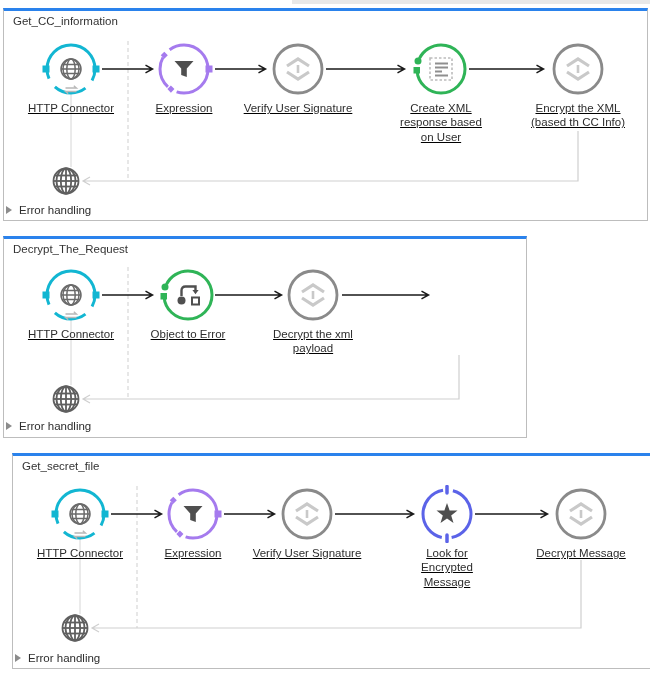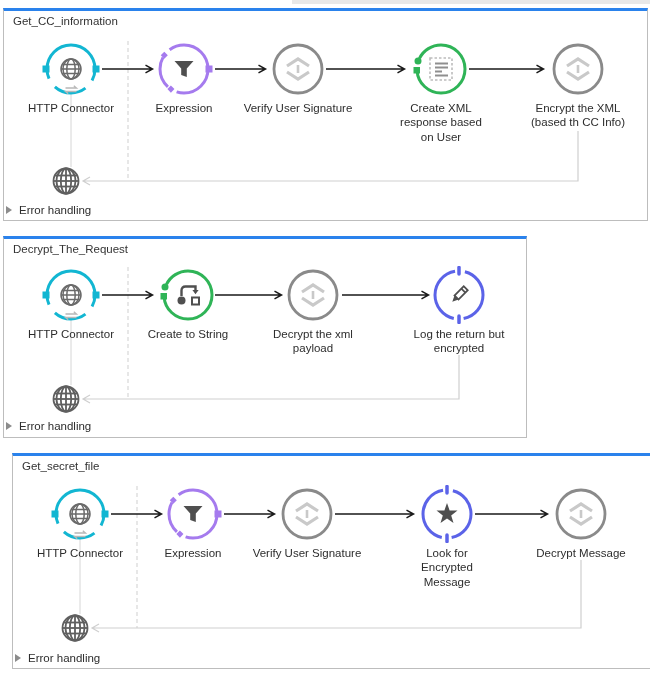--- a/index.html
+++ b/index.html
@@ -11,21 +11,21 @@
   .flow { position:absolute; left:3px; background:#fff;
           border:1px solid #bdbdbd; border-top:3px solid #2a82ec; }
   .flow-title { position:absolute; left:9px; top:4px; font-size:11.5px; color:#333; }
 
   .wires { position:absolute; left:0; top:0; z-index:0; }
   .dashline { stroke:#cfcfcf; stroke-width:1; stroke-dasharray:4 3; }
   .dropline { stroke:#d6d6d6; stroke-width:1; }
   .arr  { stroke:#1a1a1a; stroke-width:1.5; fill:none; }
   .ret  { stroke:#cfcfcf; stroke-width:1.2; fill:none; }
 
-  .node { position:absolute; width:110px; z-index:1; display:flex; flex-direction:column; align-items:center; }
+  .node { position:absolute; width:110px; z-index:1; display:flex; flex-direction:column; align-items:center;text-decoration:underline; }
   .node svg { display:block; }
   .nlabel { margin-top:3px; font-size:11.5px; line-height:1.25; color:#2d2d2d; text-align:center; }
 
   .eglobe { position:absolute; width:32px; height:32px; z-index:1; }
 
   .errow { position:absolute; left:2px; display:flex; align-items:center; z-index:1; }
   .tri { width:0; height:0; border-left:6px solid #8c8c8c;
          border-top:4.5px solid transparent; border-bottom:4.5px solid transparent; margin-right:7px; }
   .erlabel { font-size:11.5px; color:#2d2d2d; }
 </style>
@@ -174,48 +174,35 @@
     <div class="node" style="left:129px; top:27px;">
       <svg width="58" height="58" viewBox="-29 -29 58 58">
         <circle r="24" fill="#fff" stroke-width="3" stroke-dasharray="73.3 12.6 64.9" stroke="#2fb457"></circle>
         <circle cx="-23" cy="-8" r="3.5" fill="#2fb457"></circle>
         <rect x="-27.5" y="-2" width="6.5" height="6.5" fill="#2fb457"></rect>
         <path d="M-6.5,1 V-4.5 Q-6.5,-8.5 -2.5,-8.5 H7.5 V-5" fill="none" stroke-width="2.4" stroke="#4f4f4f"></path>
         <polygon points="4.4,-5 10.6,-5 7.5,-0.8" fill="#4f4f4f"></polygon>
         <circle cx="-6.5" cy="5.5" r="4" fill="#4f4f4f"></circle>
         <rect x="4" y="2.5" width="7" height="7" fill="none" stroke-width="2" stroke="#4f4f4f"></rect>
       </svg>
-      <div class="nlabel">Create to String</div>
+      <div class="nlabel">Object to Error</div>
     </div>
 
     <div class="node" style="left:254px; top:27px;">
       <svg width="58" height="58" viewBox="-29 -29 58 58">
         <circle r="24" fill="#fff" stroke-width="2.8" stroke="#8a8a8a"></circle>
         <g fill="none" stroke-width="3.2" stroke="#c9c9c9">
           <path d="M-11,-3 L0,-10 L11,-3"></path>
             <path d="M-11,3 L0,10 L11,3"></path>
           <line x1="0" y1="-4" x2="0" y2="4" stroke-width="2.6"></line>
         </g>
       </svg>
       <div class="nlabel">Decrypt the xml payload</div>
     </div>
 
-    <div class="node" style="left:400px; top:27px;">
-      <svg width="58" height="58" viewBox="-29 -29 58 58">
-        <circle r="24" fill="#fff" stroke-width="3" stroke-dasharray="32.7 10.1 65.5 10.1 42.4" stroke="#5b63e8"></circle>
-        <line x1="0" y1="-27.5" x2="0" y2="-21" stroke-width="3.5" stroke-linecap="round" stroke="#5b63e8"></line>
-        <line x1="0" y1="21" x2="0" y2="27.5" stroke-width="3.5" stroke-linecap="round" stroke="#5b63e8"></line>
-        <g transform="rotate(45)">
-          <rect x="-2.8" y="-9.5" width="5.6" height="13" fill="#fff" stroke-width="1.8" stroke="#4f4f4f"></rect>
-          <line x1="-2.8" y1="-6.2" x2="2.8" y2="-6.2" stroke-width="1.8" stroke="#4f4f4f"></line>
-          <polygon points="-2.8,3.5 0,9.5 2.8,3.5" fill="#4f4f4f"></polygon>
-        </g>
-      </svg>
-      <div class="nlabel">Log the return but encrypted</div>
-    </div>
 
     <svg class="eglobe" style="left:46px; top:144px;" viewBox="-16 -16 32 32">
       <g stroke="#5f5f5f" stroke-width="1.8" fill="none">
         <circle r="12.5"></circle>
           <ellipse rx="5.2" ry="12.5"></ellipse>
           <ellipse rx="9.5" ry="12.5"></ellipse>
         <line x1="0" y1="-12.5" x2="0" y2="12.5"></line>
         <line x1="-12.5" y1="0" x2="12.5" y2="0"></line>
         <line x1="-11.2" y1="-5.5" x2="11.2" y2="-5.5"></line>
         <line x1="-11.2" y1="5.5" x2="11.2" y2="5.5"></line>

